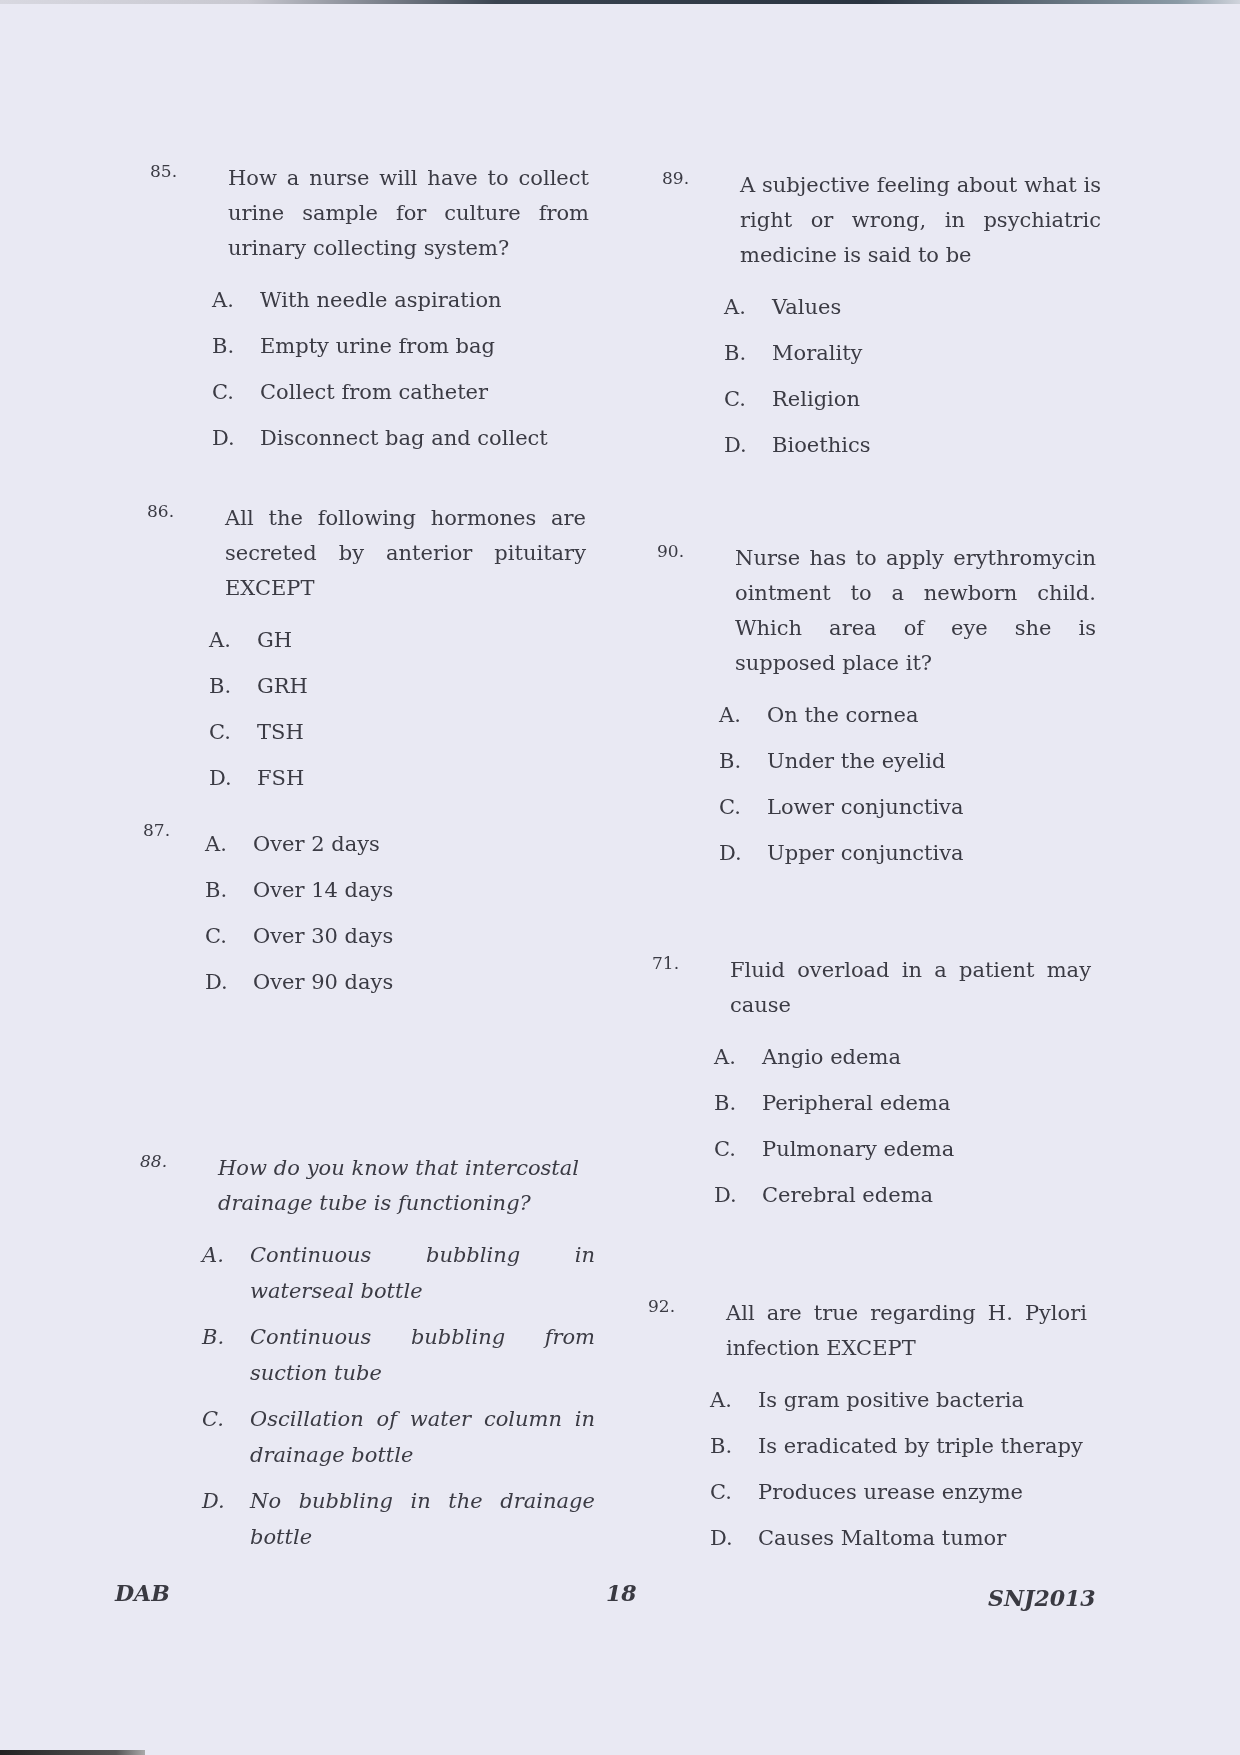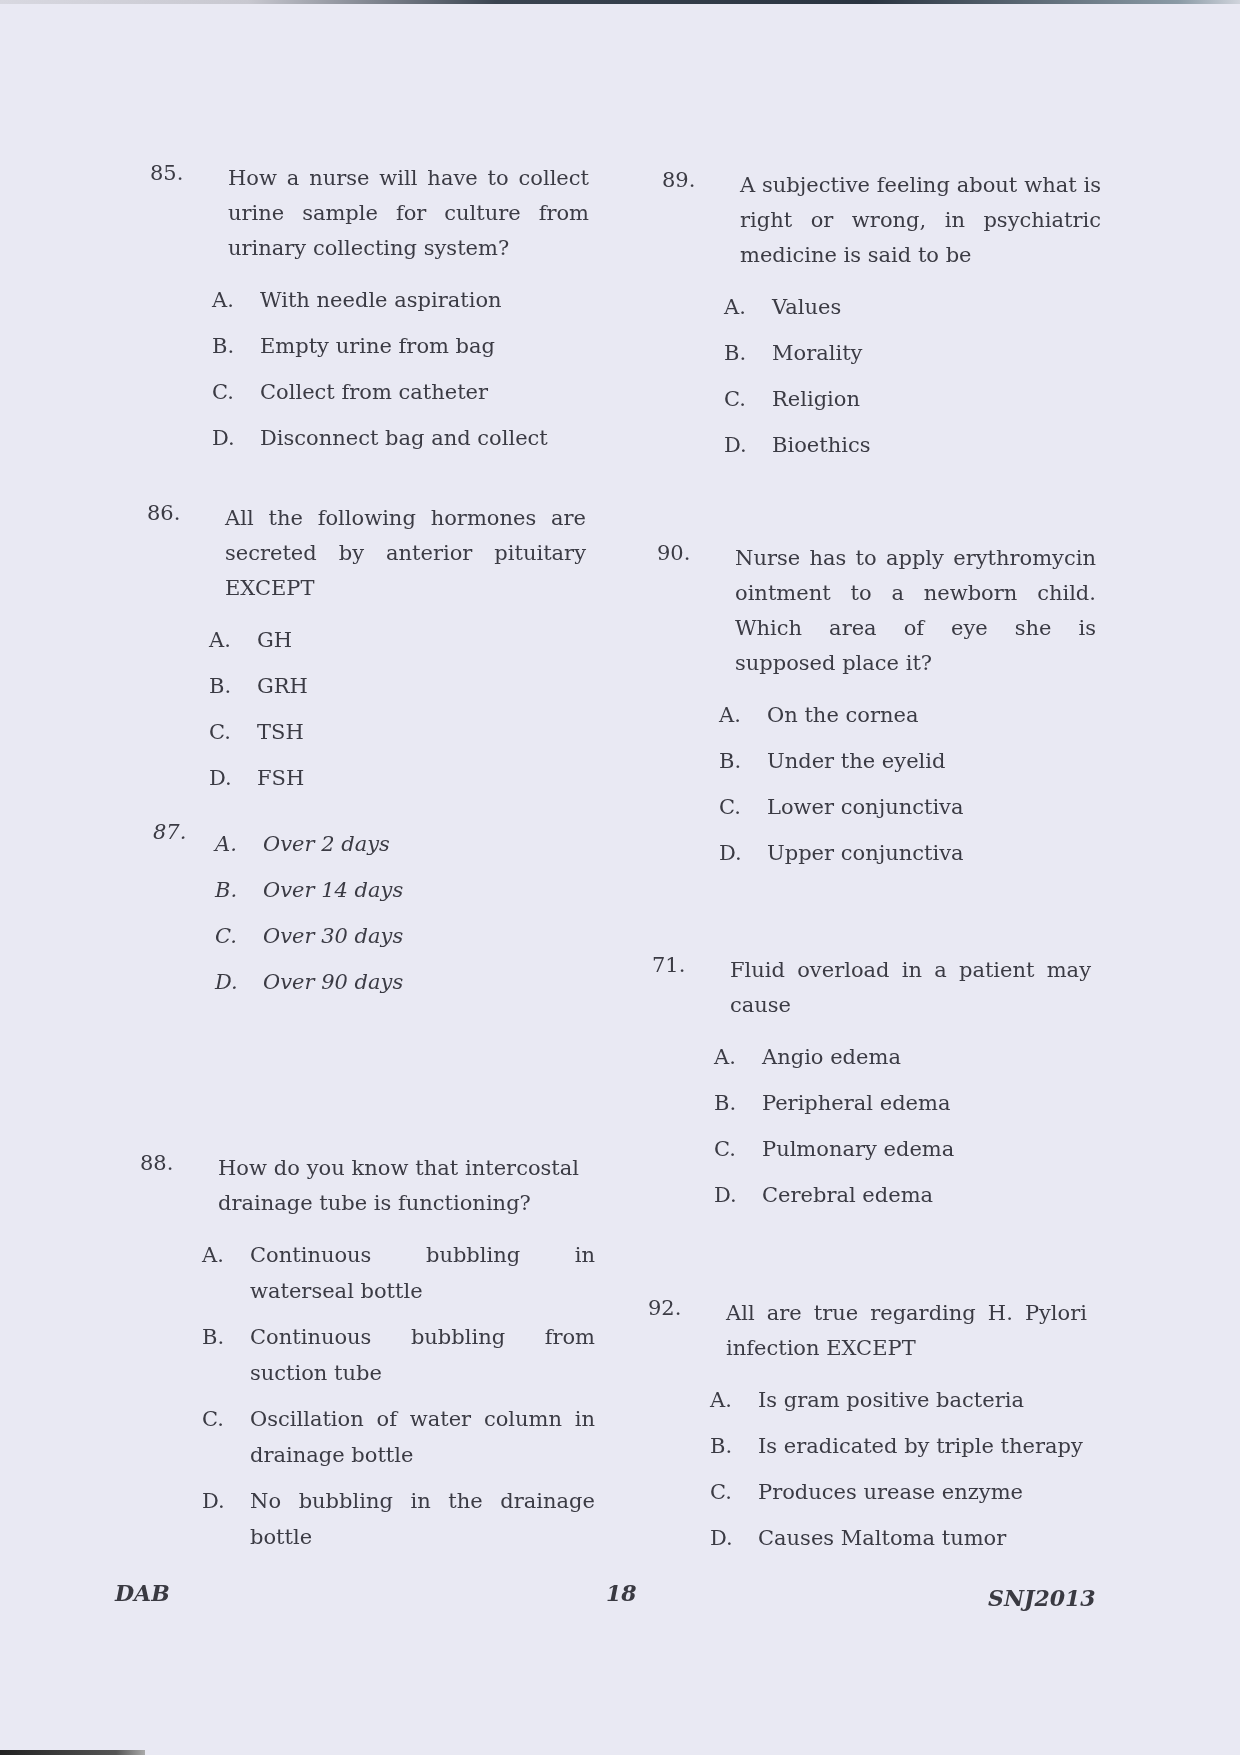--- a/index.html
+++ b/index.html
@@ -12,21 +12,21 @@
     .scan-top {
       position: absolute; left: 0; top: 0; width: 1240px; height: 4px;
       background: linear-gradient(to right, #d8d8e0 0%, #c8c8d0 20%, #3a4450 40%, #2a3440 70%, #8a9aa5 95%, #d0d4dc 100%);
     }
     .scan-bottom {
       position: absolute; left: 0; bottom: 0; width: 145px; height: 5px;
       background: linear-gradient(to right, #222 0%, #555 80%, #aaa 100%);
     }
     .question { position: absolute; width: 455px; }
     .q-head { position: relative; padding-left: 62px; }
-    .q-num { position: absolute; left: 0; top: 0; font-size: 21px; }
+    .q-num { position: absolute; left: 0; top: 0; font-size: 17px; }
     .q-text {
       font-size: 21px; line-height: 35px; text-align: justify; margin: 16px;
     }
     .options { margin: 6px 0 0 62px; padding: 0; list-style: none; }
     .option { position: relative; padding-left: 48px; font-size: 21px; line-height: 36px; margin-bottom: 10px; text-align: justify; }
     .option .letter { position: absolute; left: 0; top: 0; }
     .footer { position: absolute; top: 1580px; font-size: 22px; font-weight: bold; color: #3a3a42; font-style: italic; }
   </style>
 </head>
 <body>
@@ -52,33 +52,33 @@
     <p class="q-text">All the following hormones are secreted by anterior pituitary EXCEPT</p>
   </div>
   <ul class="options">
     <li class="option"><span class="letter">A.</span><span>GH</span></li>
     <li class="option"><span class="letter">B.</span><span>GRH</span></li>
     <li class="option"><span class="letter">C.</span><span>TSH</span></li>
     <li class="option"><span class="letter">D.</span><span>FSH</span></li>
   </ul>
 </div>
 
-<div class="question" style="left:153px; top:820px;font-style:italic;">
+<div class="question" style="left:143px; top:820px;">
   <div class="q-head">
     <span class="q-num">87.</span>
   </div>
   <ul class="options">
     <li class="option"><span class="letter">A.</span><span>Over 2 days</span></li>
     <li class="option"><span class="letter">B.</span><span>Over 14 days</span></li>
     <li class="option"><span class="letter">C.</span><span>Over 30 days</span></li>
     <li class="option"><span class="letter">D.</span><span>Over 90 days</span></li>
   </ul>
 </div>
 
-<div class="question" style="left:140px; top:1135px;">
+<div class="question" style="left:140px; top:1135px;font-style:italic;">
   <div class="q-head">
     <span class="q-num">88.</span>
     <p class="q-text">How do you know that intercostal drainage tube is functioning?</p>
   </div>
   <ul class="options">
     <li class="option"><span class="letter">A.</span><span>Continuous bubbling in waterseal bottle</span></li>
     <li class="option"><span class="letter">B.</span><span>Continuous bubbling from suction tube</span></li>
     <li class="option"><span class="letter">C.</span><span>Oscillation of water column in drainage bottle</span></li>
     <li class="option"><span class="letter">D.</span><span>No bubbling in the drainage bottle</span></li>
   </ul>

